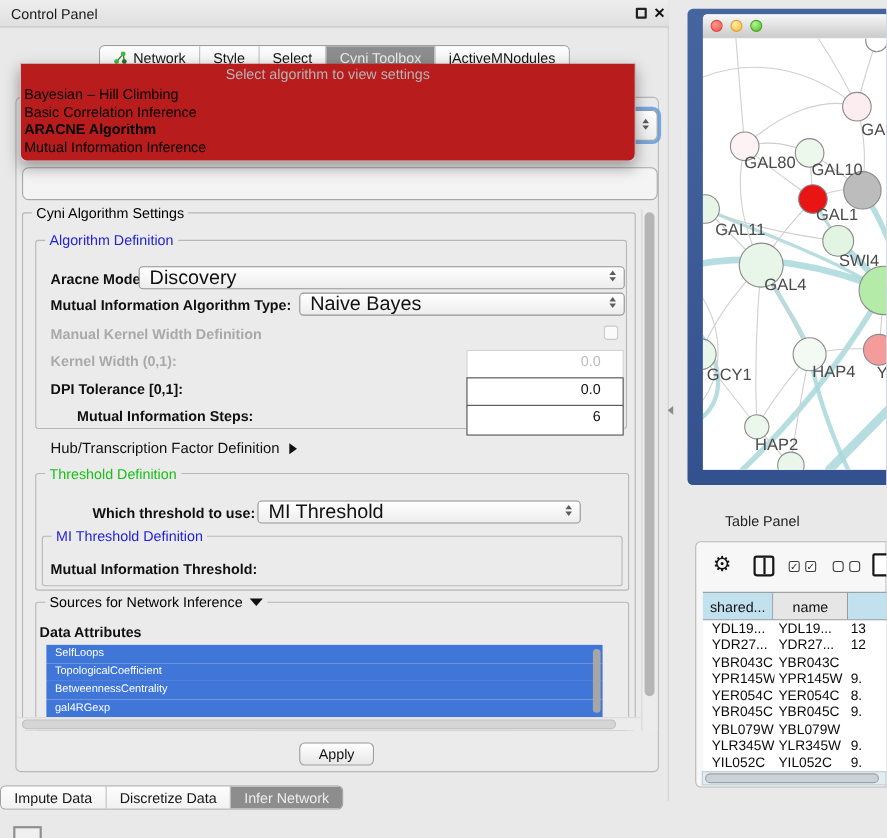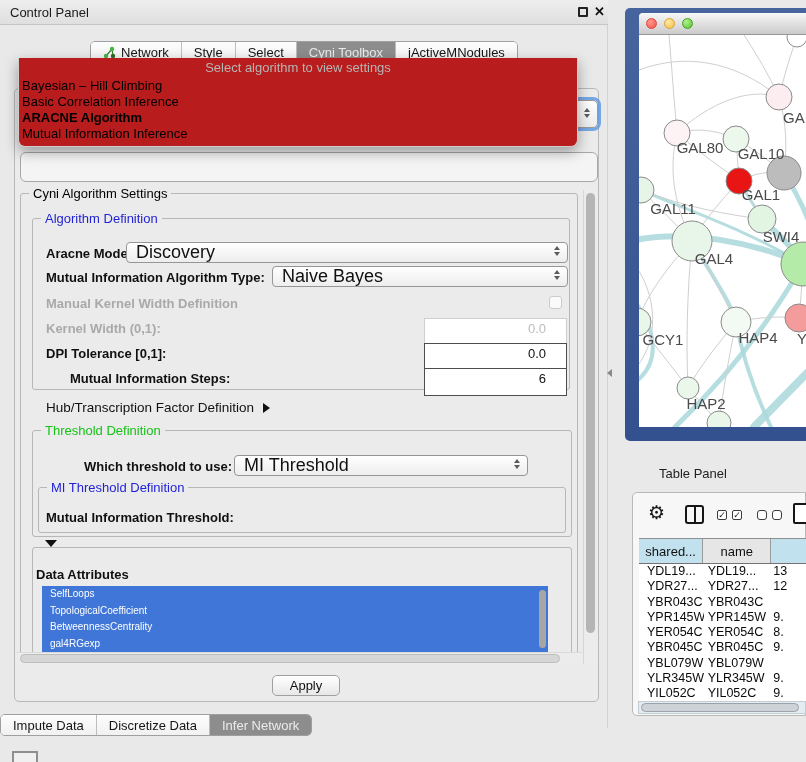--- a/index.html
+++ b/index.html
@@ -218,20 +218,21 @@
       </span>
   </div>
 
   <div class="fs" style="left:38px; top:487px; width:528px; height:46px;">
     <span class="fs-legend blue">MI Threshold Definition</span>
   </div>
   <div class="lbl abs" style="left:46px; top:510px;">Mutual Information Threshold:</div>
 
   <div class="fs" style="left:32px; top:547px; width:540px; height:117px;">
     <span class="fs-legend" style="background:#ebebeb;">
+      <span>Sources for Network Inference</span>
       <span class="tri-down-b"></span>
     </span>
   </div>
   <div class="lbl abs" style="left:36px; top:567px;">Data Attributes</div>
   <div class="abs" id="attr-list">
     <div class="attr-item">SelfLoops</div>
       <div class="attr-item">TopologicalCoefficient</div>
       <div class="attr-item">BetweennessCentrality</div>
       <div class="attr-item">gal4RGexp</div>
       <div id="attr-vthumb"></div>

